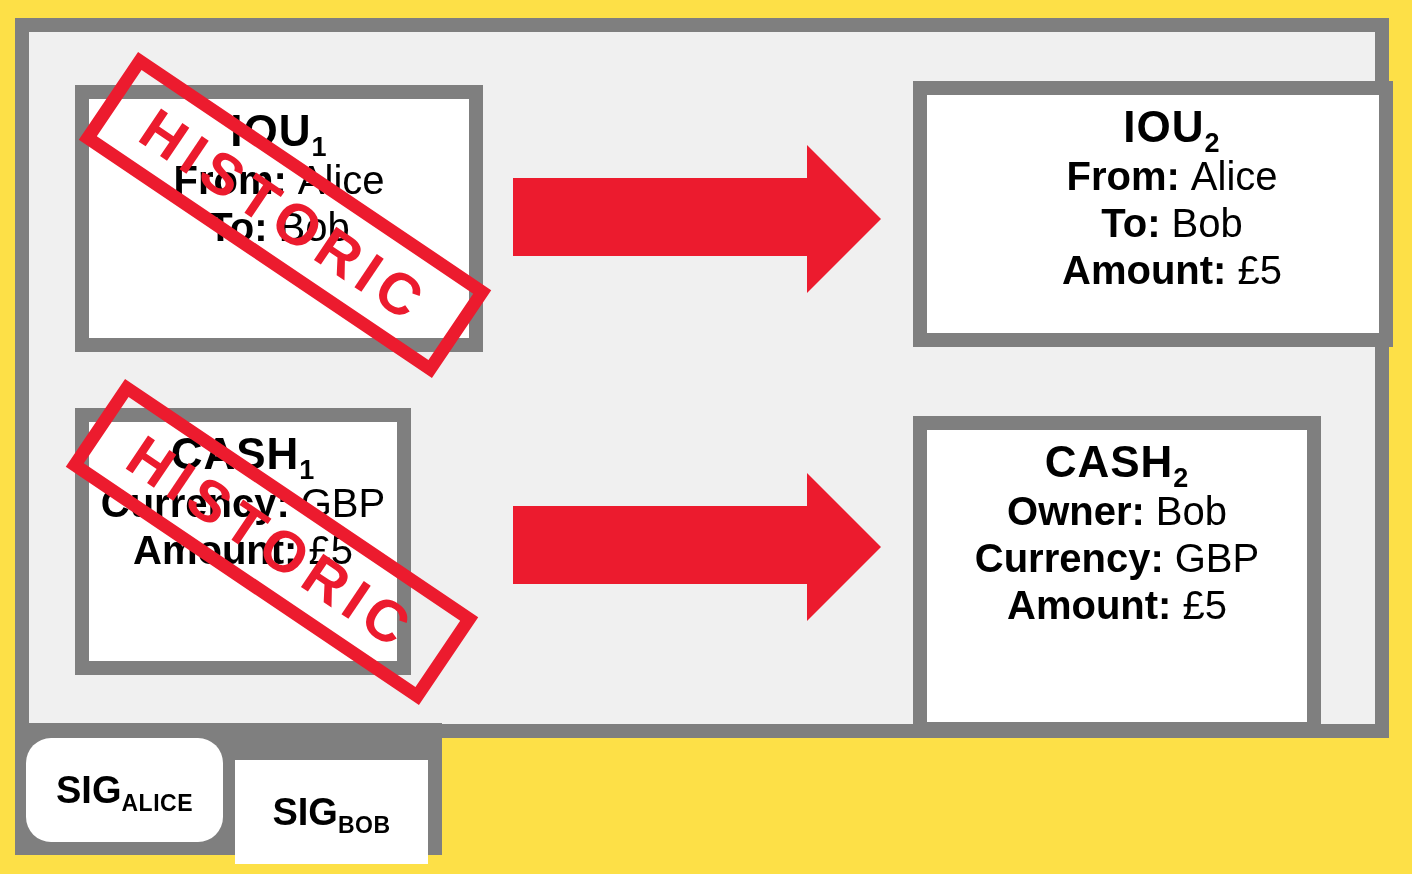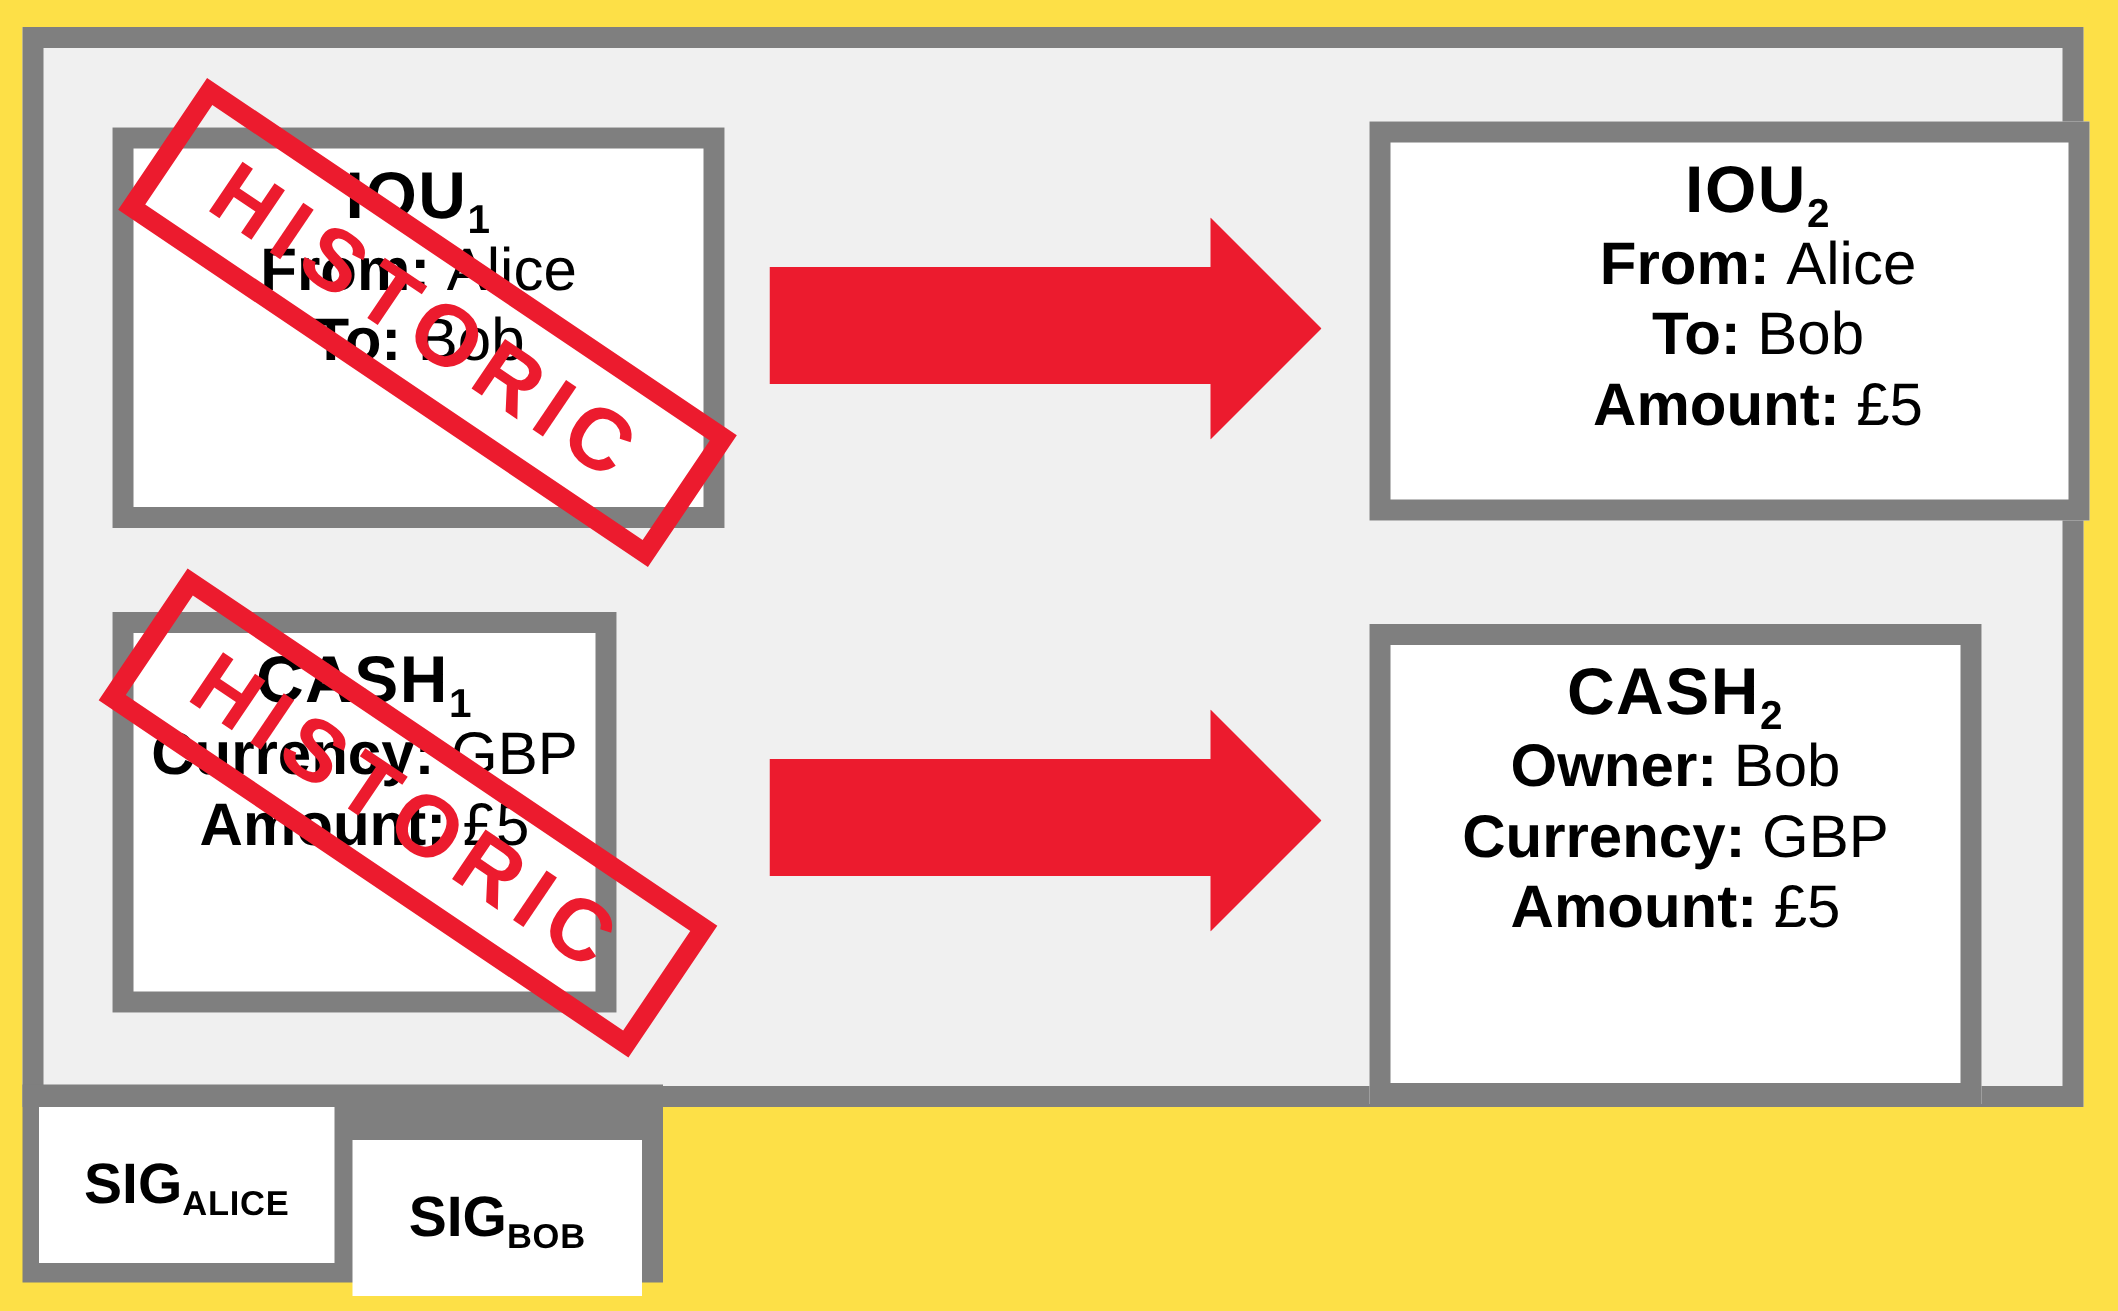--- a/index.html
+++ b/index.html
@@ -101,21 +101,21 @@
     z-index: 3;
   }
   .sig-box {
     position: absolute;
     background: #ffffff;
     display: flex;
     align-items: center;
     justify-content: center;
     z-index: 4;
   }
-  .sig-box.alice { left: 26px;  top: 738px; width: 197px; height: 104px; }
+  .sig-box.alice { left: 26px;  top: 738px; width: 197px; height: 104px; border-radius: 25px; }
   .sig-box.bob   { left: 235px; top: 760px; width: 193px; height: 104px; }
   .sig-text {
     font-size: 38px;
     font-weight: bold;
     white-space: nowrap;
   }
   .sig-text sub {
     font-size: 23px;
     font-weight: bold;
     vertical-align: -8px;

